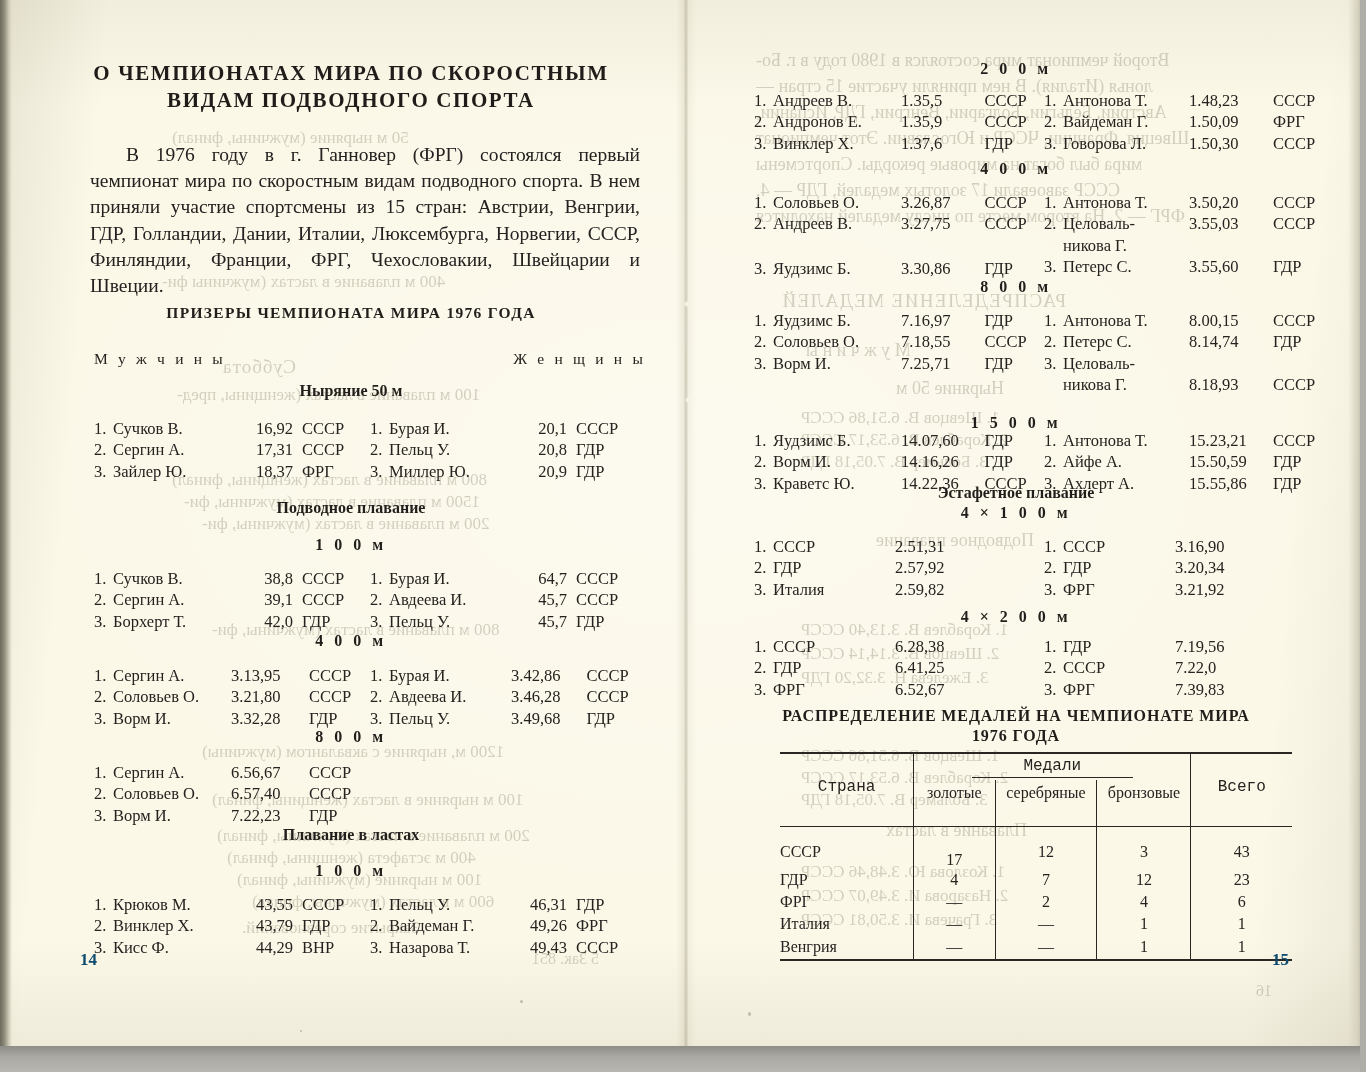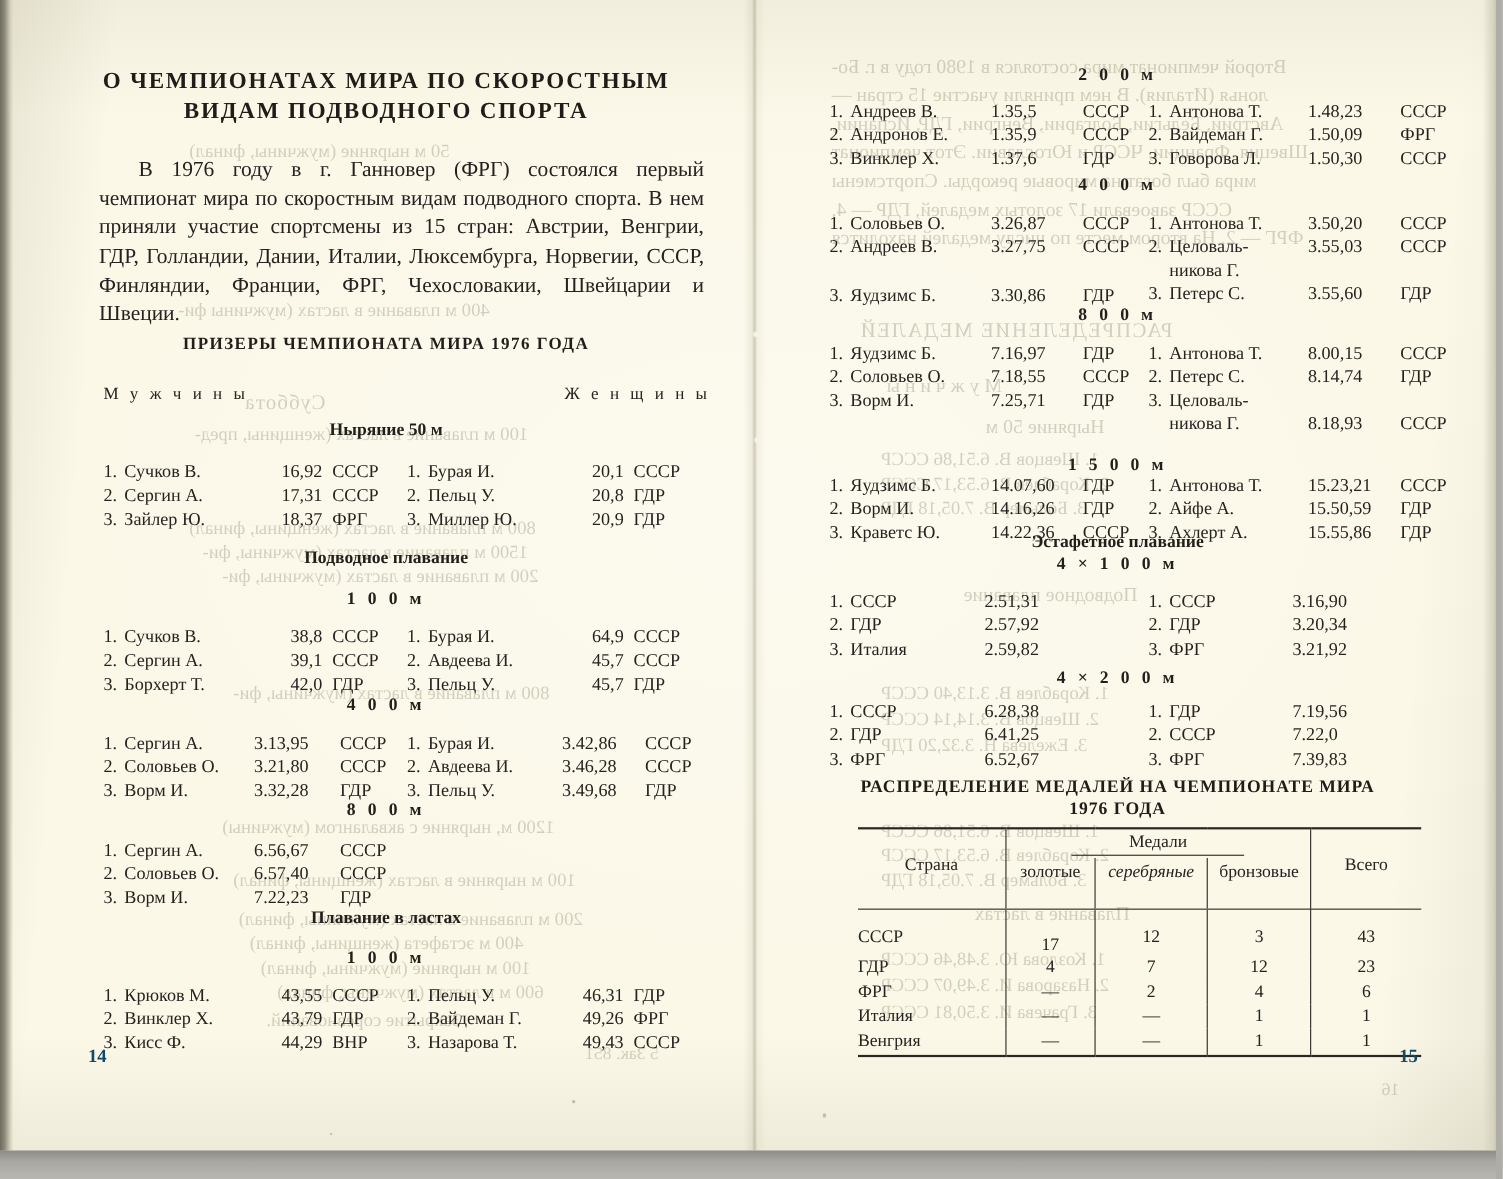--- a/index.html
+++ b/index.html
@@ -121,21 +121,21 @@
   .folio{font-size:17px;font-weight:bold;color:#0c4a6e;}
 
   
   .mt-title{font-size:16px;font-weight:bold;letter-spacing:0.9px;text-align:center;
     line-height:1.24;color:#1f1c19;}
   table.medals{
     border-collapse:collapse;width:512px;font-size:16px;color:#262220;
     font-family:"Liberation Serif", serif;
   }
   table.medals td,table.medals th{font-weight:normal;padding:0;}
-  .mt-top{border-top:2.5px solid #2a2622;}
+  .mt-top{border-top:2.5px solid #2a2622;font-family:Liberation Mono, monospace;}
   .mt-bot{border-bottom:2.5px solid #2a2622;}
   .mt-mid{border-bottom:1.6px solid #2a2622;}
   .vl{border-left:1.6px solid #2a2622;}
   .vr{border-right:1.6px solid #2a2622;}
   .ctr{text-align:center;}
   .lft{text-align:left;padding-left:5px;}
 
   
   .ghost{
     position:absolute;color:#9c9782;opacity:0.42;
@@ -255,21 +255,21 @@
             <span class="r-pl">3.</span>
             <span class="r-nm">Борхерт Т.</span>
             <span class="r-tm">42,0</span>
             <span class="r-ct">ГДР</span>
           </div>
       </div>
       <div class="rescol">
         <div class="resrow">
             <span class="r-pl">1.</span>
             <span class="r-nm">Бурая И.</span>
-            <span class="r-tm">64,9</span>
+            <span class="r-tm">64,7</span>
             <span class="r-ct">СССР</span>
           </div>
         <div class="resrow">
             <span class="r-pl">2.</span>
             <span class="r-nm">Авдеева И.</span>
             <span class="r-tm">45,7</span>
             <span class="r-ct">СССР</span>
           </div>
         <div class="resrow">
             <span class="r-pl">3.</span>
@@ -696,21 +696,21 @@
         <tbody>
             <tr>
           <td rowspan="2" class="mt-top ctr" style="width:144px;height:62px;vertical-align:middle;">Страна</td>
           <td colspan="3" class="mt-top vl vr ctr" style="height:26px;">
             <div style="display:inline-block;border-bottom:1.6px solid #2a2622;padding:0 52px 2px 52px;">Медали</div>
           </td>
           <td rowspan="2" class="mt-top ctr" style="width:108px;vertical-align:middle;">Всего</td>
         </tr>
         <tr>
           <td class="vl ctr" style="width:84px;height:36px;vertical-align:top;padding-top:4px;">золотые</td>
-          <td class="vl ctr" style="width:104px;vertical-align:top;padding-top:4px;font-style:italic;">серебряные</td>
+          <td class="vl ctr" style="width:104px;vertical-align:top;padding-top:4px;">серебряные</td>
           <td class="vl vr ctr" style="width:96px;vertical-align:top;padding-top:4px;">бронзовые</td>
         </tr>
         <tr>
           <td class="mt-mid" style="height:6px;"></td>
           <td class="mt-mid vl"></td>
           <td class="mt-mid vl"></td>
           <td class="mt-mid vl vr"></td>
           <td class="mt-mid"></td>
         </tr>
 

